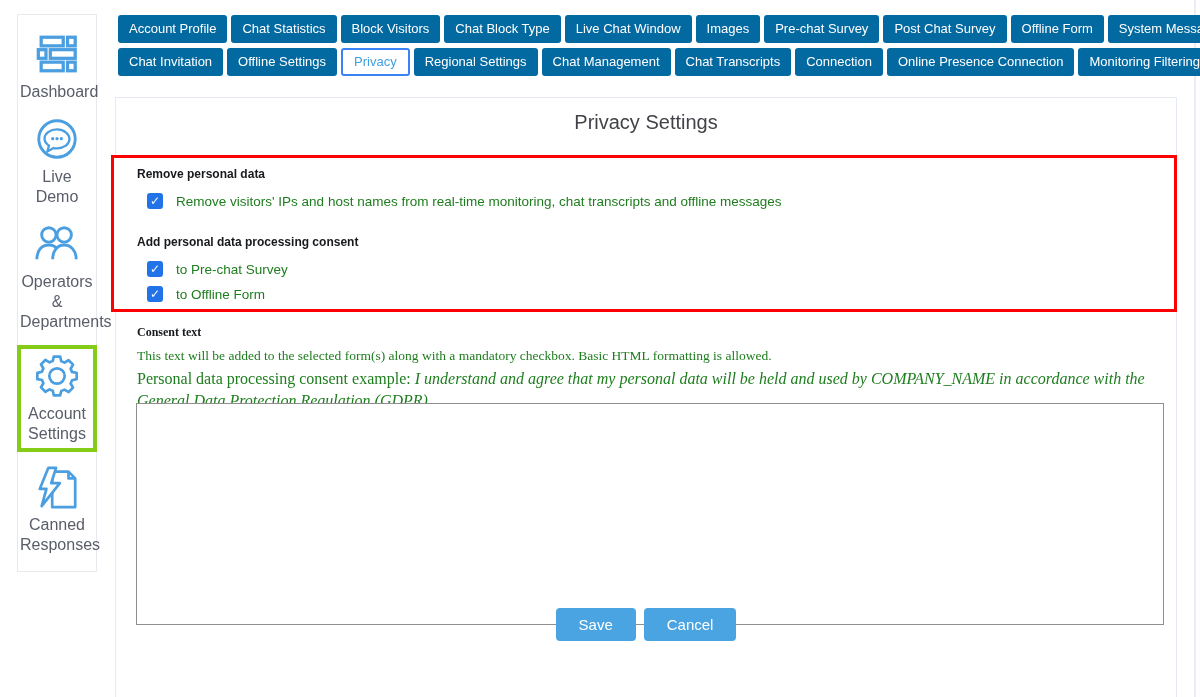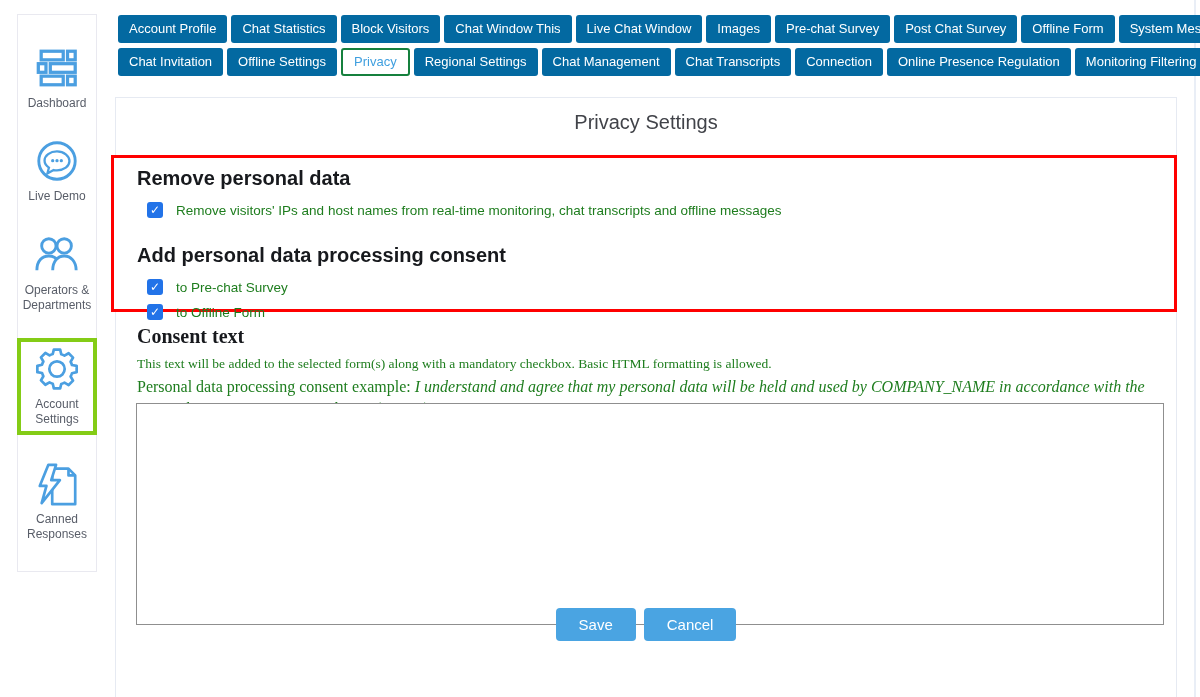--- a/index.html
+++ b/index.html
@@ -32,58 +32,58 @@
     width: 78px; cursor: pointer; padding: 2px 0;
   }
   .side-item.active {
     border: 4px solid #84cc16;
     width: 80px;
     padding: 4px 16px;
   }
   .side-icon { width: 46px; height: 46px; display: block; }
   .side-icon svg { width: 100%; height: 100%; display: block; }
   .side-label {
-    margin-top: 5px; font-size: 12px; line-height: 1.25; color: #585d68;
+    margin-top: 5px; font-size: 16px; line-height: 1.25; color: #585d68;
     text-align: center; width: 74px;
   }
 
   
   .tabs-row {
     position: absolute; left: 118px; display: flex; gap: 4px;
   }
   .tabs-row.row1 { top: 15px; }
   .tabs-row.row2 { top: 48px; }
   .tab {
     background: #0369a1; color: #ffffff;
     font-size: 13px; line-height: 28px; height: 28px;
     padding: 0 11px; border-radius: 3px;
     white-space: nowrap; cursor: pointer;
   }
   .tab.active {
     background: #ffffff; color: #3f9fdf;
-    border: 2px solid #15803d; line-height: 24px;
+    border: 2px solid #3b82f6; line-height: 24px;
   }
 
   
   .panel {
     position: absolute; left: 115px; top: 97px; width: 1062px; height: 601px;
     border: 1px solid #e6eaf2; border-bottom: none; background: #fff;
   }
   .panel-title {
     margin-top: 13px; text-align: center;
     font-size: 20px; font-weight: 400; color: #414349;
   }
 
   
   .red-box {
     position: absolute; left: 111px; top: 155px; width: 1066px; height: 157px;
     border: 3px solid #ff0000; background: #fff;
     padding: 9px 0 0 23px;
   }
-  .sec-heading { font-size: 20px; font-weight: 700; color: #17191d; }
+  .sec-heading { font-size: 12px; font-weight: 700; color: #17191d; }
   .cb-row { display: flex; align-items: center; margin: 12px 3px 0 10px; cursor: pointer; }
   .cb-row + .cb-row { margin-top: 9px; }
   .cb {
     width: 16px; height: 16px; border-radius: 3px; background: #2273e8;
     display: inline-flex; align-items: center; justify-content: center;
     flex: 0 0 16px; cursor: pointer;
   }
   .cb.checked::after {
     content: "\2713"; color: #fff; font-size: 12px; font-weight: 700; line-height: 1;
   }
@@ -176,37 +176,37 @@
   </svg>
       </span>
       <div class="side-label">Canned Responses</div>
     </div>
   </nav>
 
 <div class="tabs-row row1" id="tabsRow1">
     <div class="tab">Account Profile</div>
     <div class="tab">Chat Statistics</div>
     <div class="tab">Block Visitors</div>
-    <div class="tab">Chat Window This</div>
+    <div class="tab">Chat Block Type</div>
     <div class="tab">Live Chat Window</div>
     <div class="tab">Images</div>
     <div class="tab">Pre-chat Survey</div>
     <div class="tab">Post Chat Survey</div>
     <div class="tab">Offline Form</div>
     <div class="tab">System Messages</div>
   </div>
 <div class="tabs-row row2" id="tabsRow2">
     <div class="tab">Chat Invitation</div>
     <div class="tab">Offline Settings</div>
     <div class="tab active">Privacy</div>
     <div class="tab">Regional Settings</div>
     <div class="tab">Chat Management</div>
     <div class="tab">Chat Transcripts</div>
     <div class="tab">Connection</div>
-    <div class="tab">Online Presence Regulation</div>
+    <div class="tab">Online Presence Connection</div>
     <div class="tab">Monitoring Filtering</div>
   </div>
 
 <section class="panel">
   <h1 class="panel-title">Privacy Settings</h1>
 </section>
 
 <div class="red-box">
   <div class="sec-heading">Remove personal data</div>
   <div class="cb-row">

